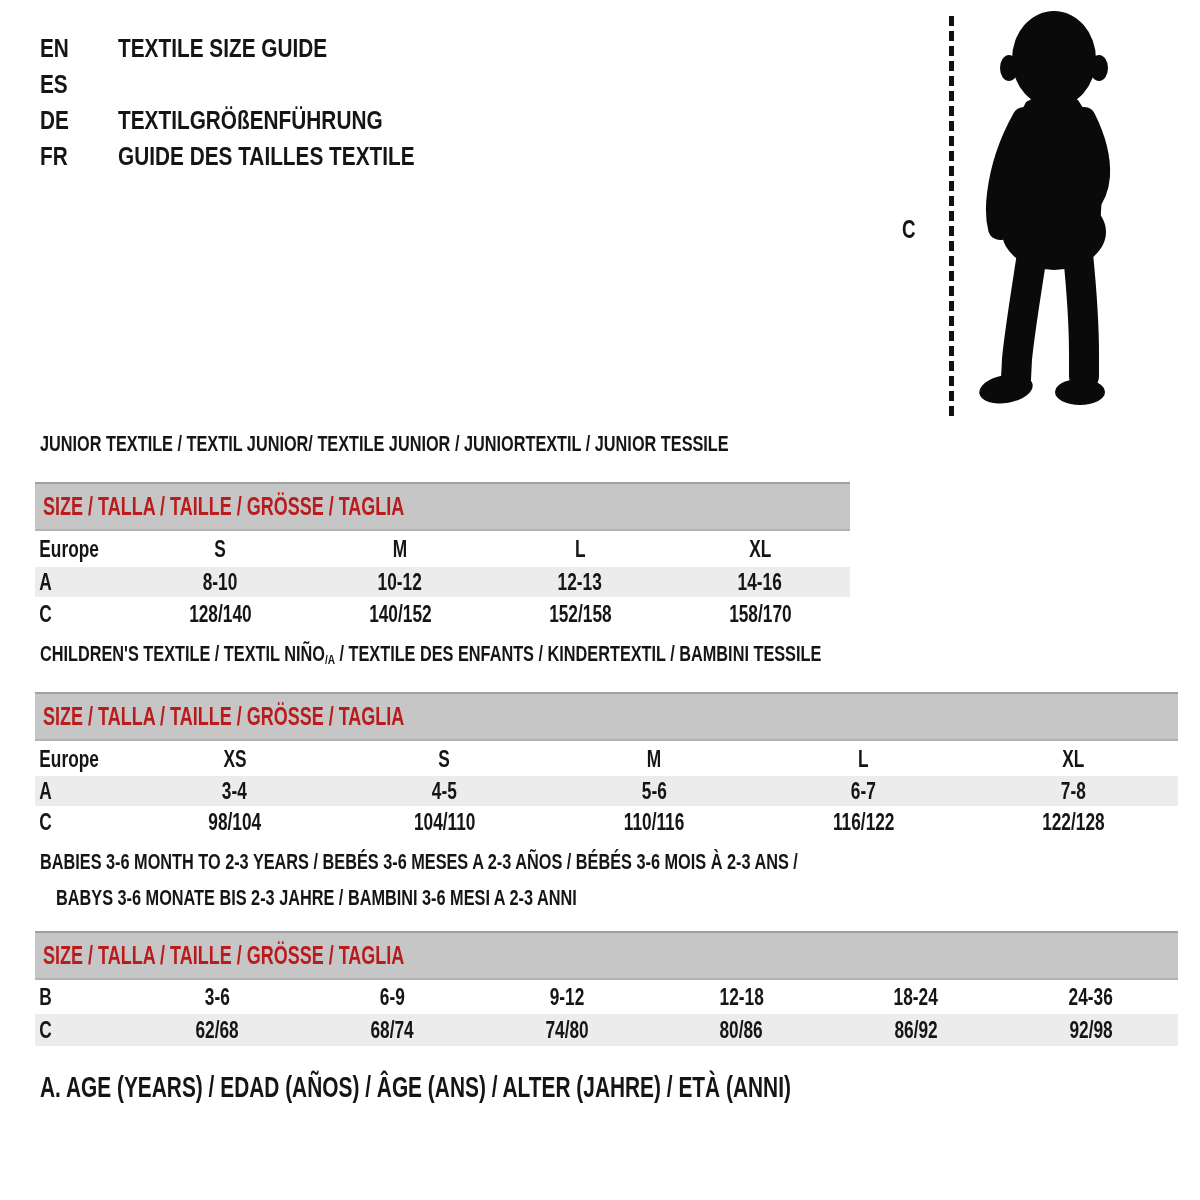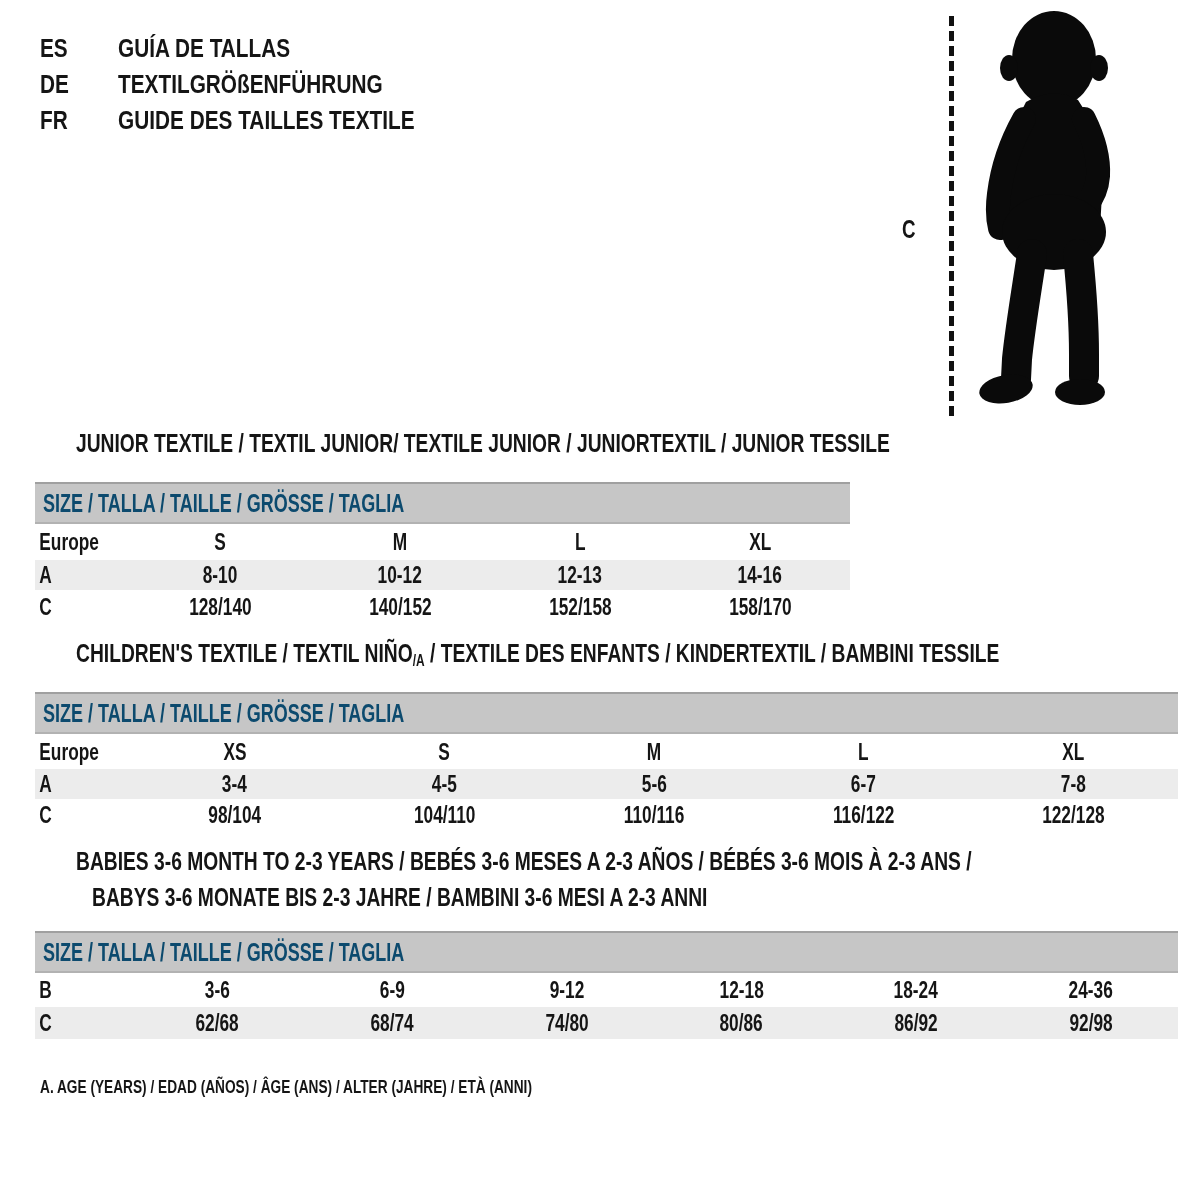--- a/index.html
+++ b/index.html
@@ -19,51 +19,54 @@
   .lang-code{width:78px;flex:0 0 78px;}
   .lang-label{flex:1;}
   .lang-row .cond{transform:scaleX(0.80);}
 
   
   .dash-line{left:949px;top:16px;height:400px;width:0;border-left:5px dashed #111;}
   .c-label{left:902px;top:214px;font-size:26px;}
   .fig-svg{left:962px;top:4px;}
 
   
-  .sec-title{font-size:26px;line-height:27px;margin-left:36px;}
+  .sec-title{font-size:22px;line-height:27px;}
   .table{position:absolute;}
   .size-bar{
-    height:42px;background:#c6c6c6;
+    height:49px;background:#c6c6c6;
     border-top:2px solid #a0a0a0;border-bottom:2px solid #b2b2b2;
     box-sizing:border-box;display:flex;align-items:center;padding-left:8px;
-    font-size:25px;color:#0c4a6e;
+    font-size:25px;color:#b91c1c;
   }
   .trow{display:grid;align-items:center;font-size:24px;}
   .trow .cell{justify-self:center;transform:scaleX(0.72);transform-origin:50% 50%;white-space:nowrap;}
   .trow .rowlabel{justify-self:start;padding-left:6px;transform-origin:0 50%;}
   .cols5{grid-template-columns:95px repeat(4,1fr);}
   .cols6{grid-template-columns:95px repeat(5,1fr);}
   .cols7{grid-template-columns:95px repeat(6,1fr);}
   .stripe{background:#ececec;}
   .h36{height:36px;} .h35{height:35px;} .h34{height:34px;}
   .h33{height:33px;} .h32{height:32px;} .h31{height:31px;} .h30{height:30px;}
 
   .title-sub{font-size:0.62em;vertical-align:-0.22em;}
 
   
-  .legend{left:40px;top:1068px;font-size:19px;}
+  .legend{left:40px;top:1068px;font-size:29px;}
   .legend-line{height:38px;display:flex;align-items:center;}
 </style>
 </head>
 <body>
 
 <div class="abs lang-list">
   <div class="lang-row">
+    <span class="lang-code"><span class="cond">EN</span></span>
+    <span class="lang-label"><span class="cond">TEXTILE SIZE GUIDE</span></span>
+  </div>
+  <div class="lang-row">
     <span class="lang-code"><span class="cond">ES</span></span>
-    <span class="lang-label"><span class="cond">GUÍA DE TALLAS</span></span>
   </div>
   <div class="lang-row">
     <span class="lang-code"><span class="cond">DE</span></span>
     <span class="lang-label"><span class="cond">TEXTILGRÖßENFÜHRUNG</span></span>
   </div>
   <div class="lang-row">
     <span class="lang-code"><span class="cond">FR</span></span>
     <span class="lang-label"><span class="cond">GUIDE DES TAILLES TEXTILE</span></span>
   </div>
 </div>

